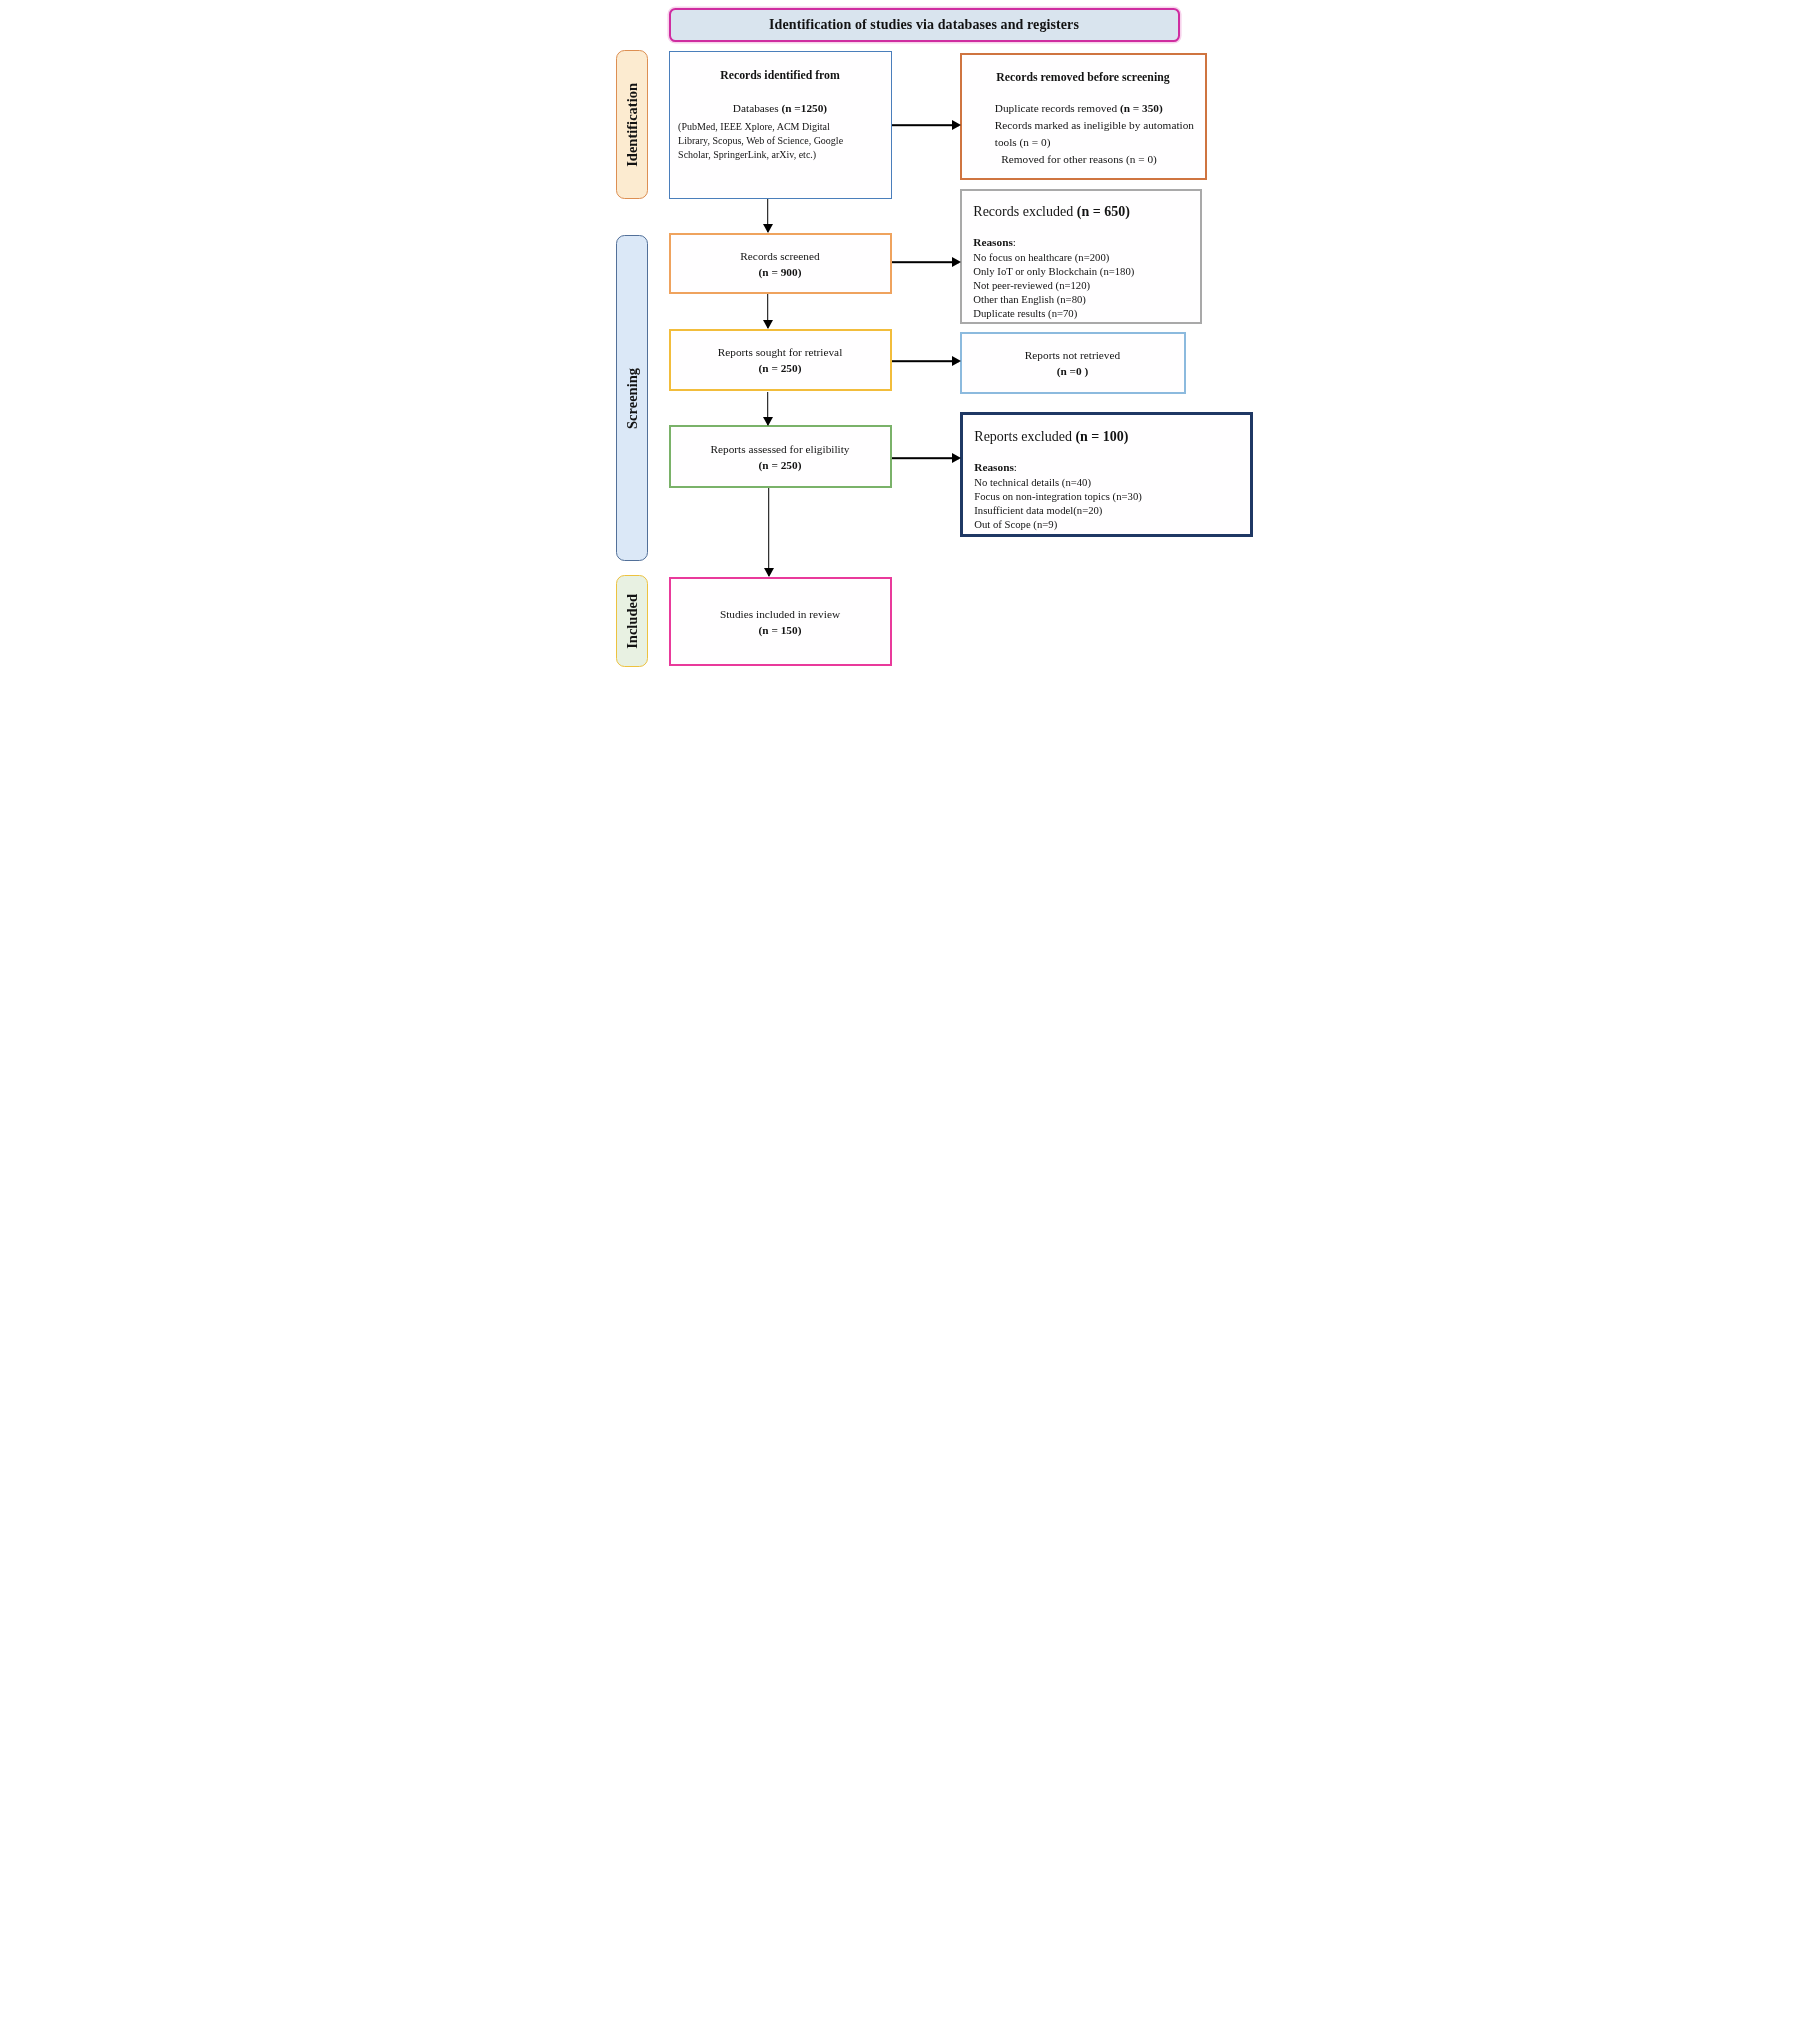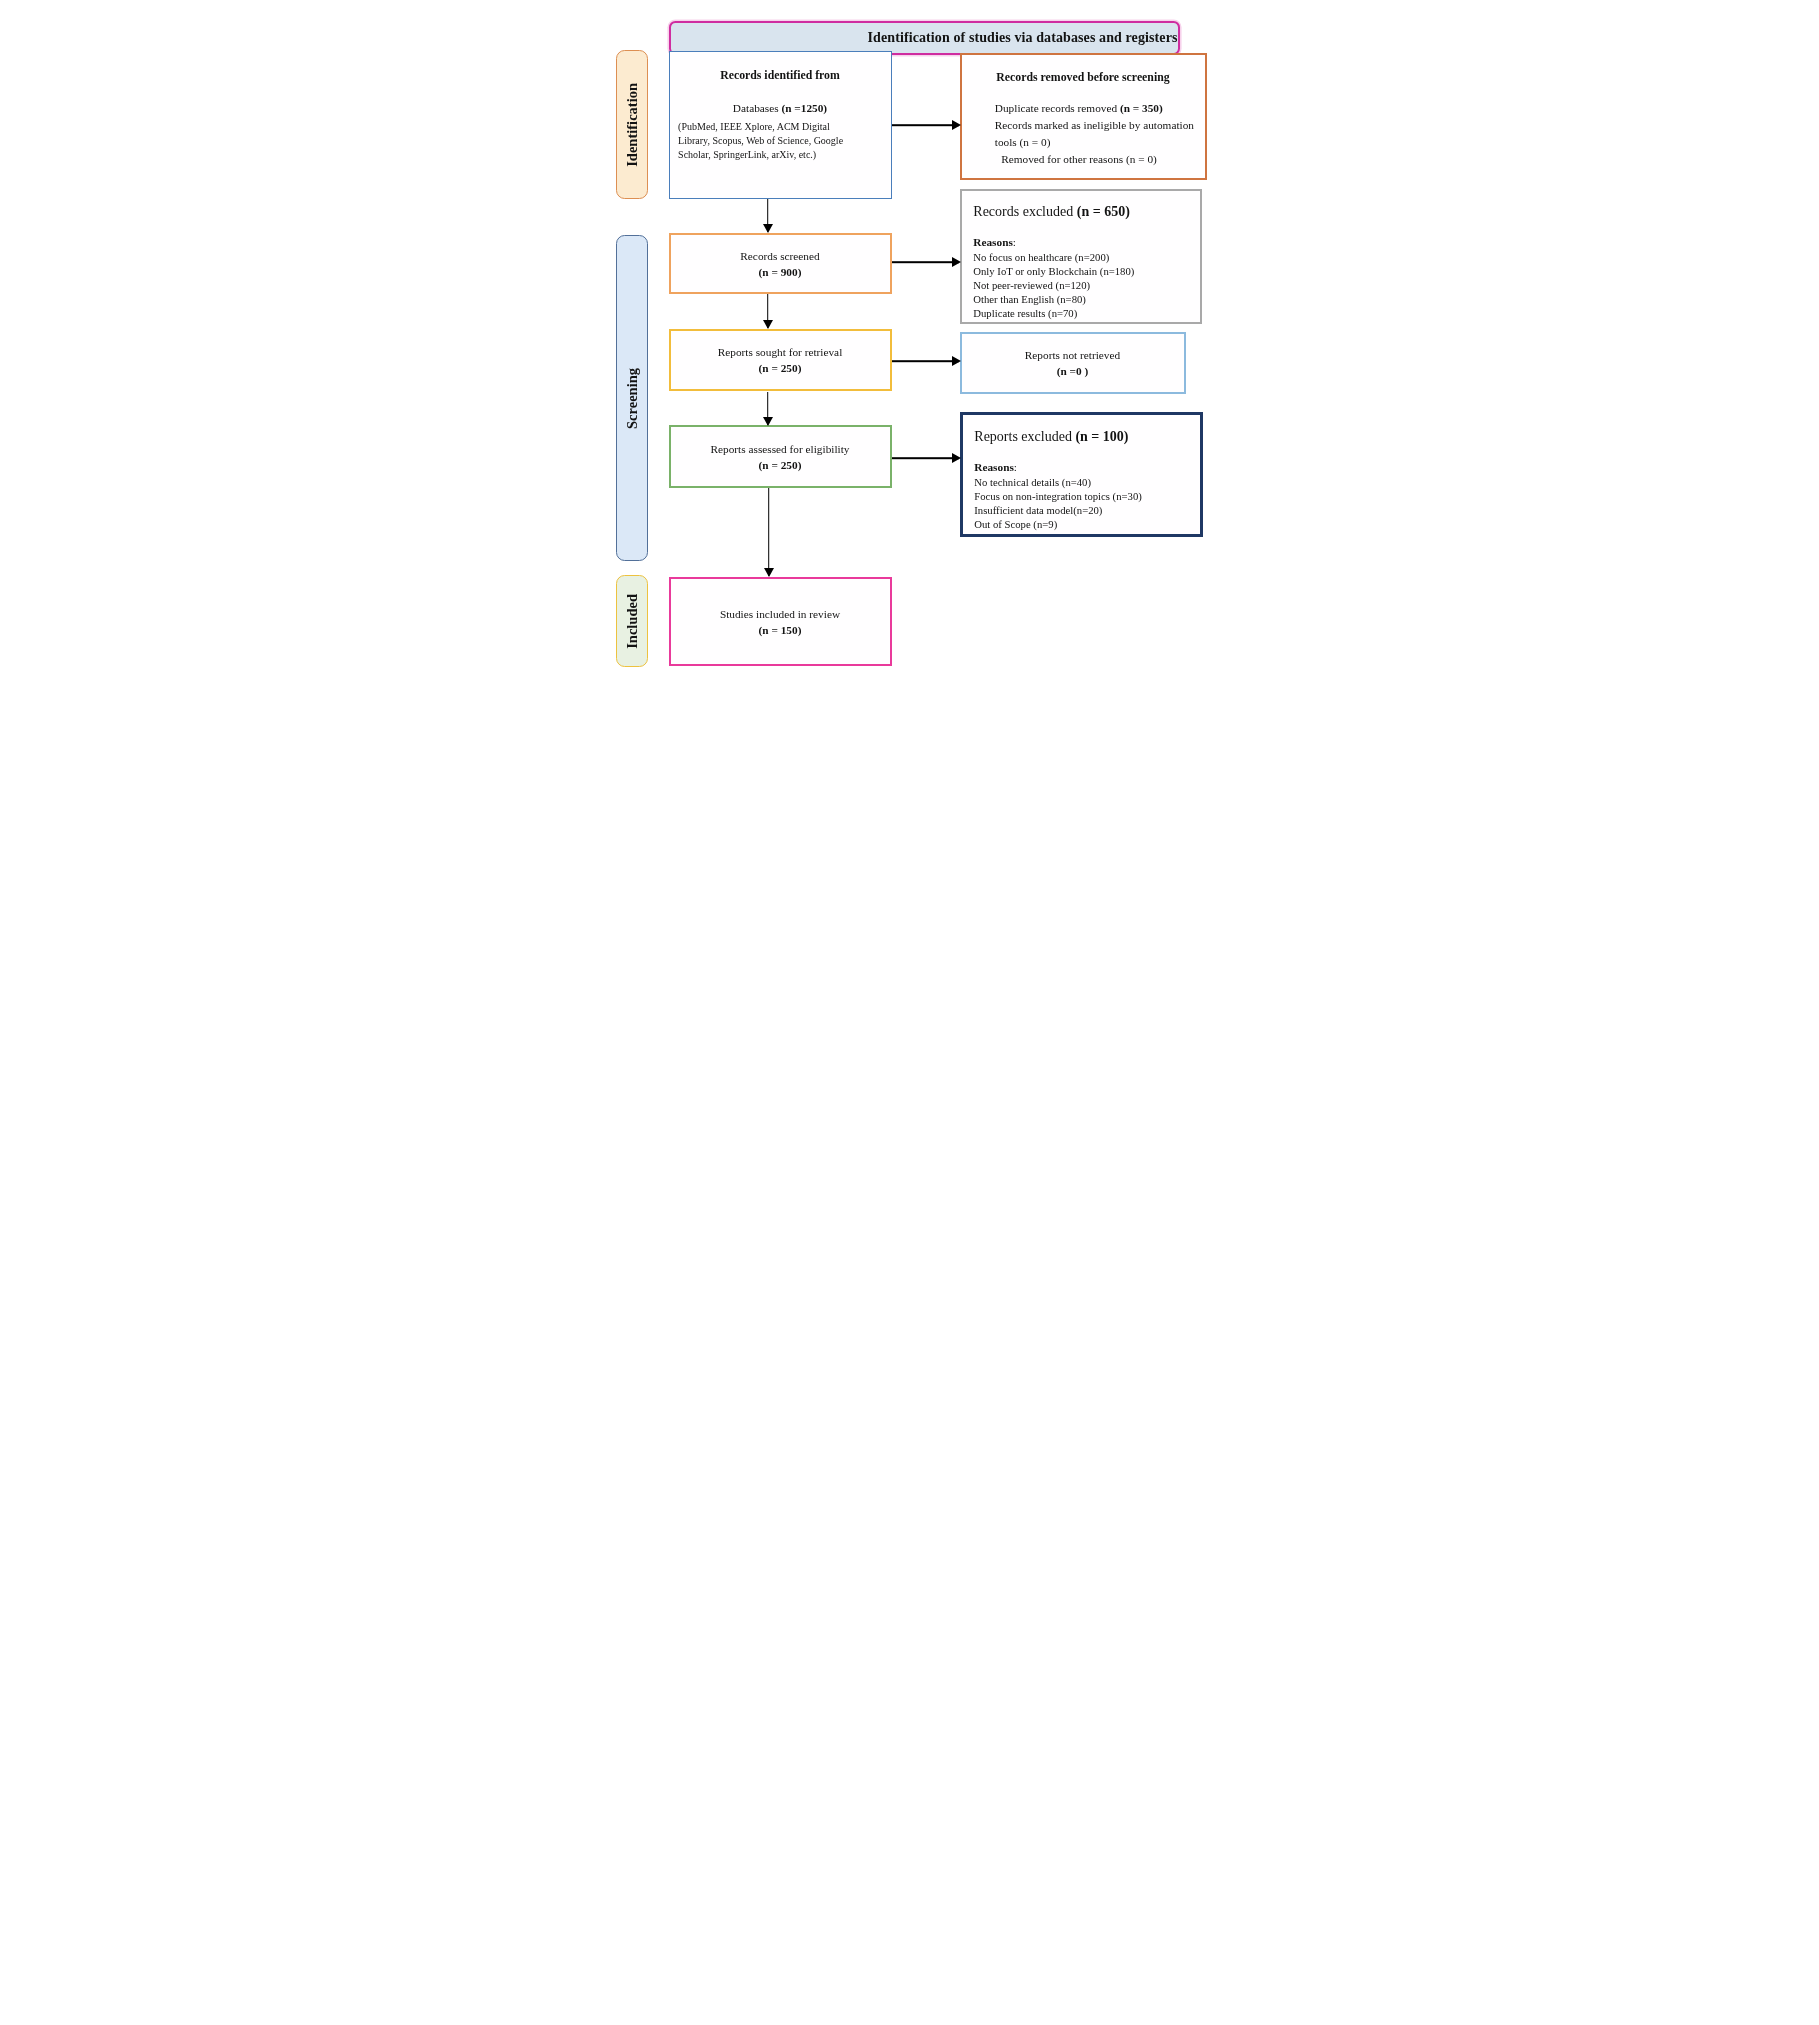--- a/index.html
+++ b/index.html
@@ -13,26 +13,26 @@
     height: 675px;
     margin: 0 auto;
     background: #ffffff;
     font-family: "Liberation Serif", "DejaVu Serif", serif;
     color: #131313;
   }
   .abs { position: absolute; box-sizing: border-box; }
 
   
   #title-box {
-    left: 62px; top: 21px; width: 511px; height: 34px;
+    left: 62px; top: 8px; width: 511px; height: 34px;
     background: #d9e4ee;
     border: 2.1px solid #cf2da0;
     border-radius: 6.4px;
     box-shadow: 0 0 0 1.6px #f7d3ec;
-    display: flex; align-items: center; justify-content: flex-end;
+    display: flex; align-items: center; justify-content: center;
   }
   #title-box .title-text {
     font-weight: bold; font-size: 14px; letter-spacing: 0.1px;
   }
 
   
   .stage {
     left: 9.7px; width: 32px;
     display: flex; align-items: center; justify-content: center;
     border-radius: 8.6px;
@@ -85,21 +85,21 @@
   #box-removed .body { font-size: 11.3px; line-height: 17px; padding-left: 23.6px; }
   #box-removed .indent { padding-left: 6.4px; }
 
   #box-records-excluded {
     left: 353px; top: 189px; width: 242px; height: 135px;
     border: 2.1px solid #a9a9a9;
     padding: 13px 7.5px 0 11.8px;
     font-size: 10.7px;
   }
   #box-reports-excluded {
-    left: 353px; top: 412px; width: 243px; height: 125px;
+    left: 353px; top: 412px; width: 293px; height: 125px;
     border: 3.2px solid #1f3864;
     padding: 14px 7.5px 0 11.8px;
     font-size: 10.7px;
   }
   .excl-heading { font-size: 14px; margin-bottom: 16px; }
   .reasons-title { font-size: 11.3px; margin-bottom: 1.6px; }
   .reason-line { line-height: 14px; }
 
   #box-not-retrieved {
     left: 353px; top: 332px; width: 226px; height: 62px;

